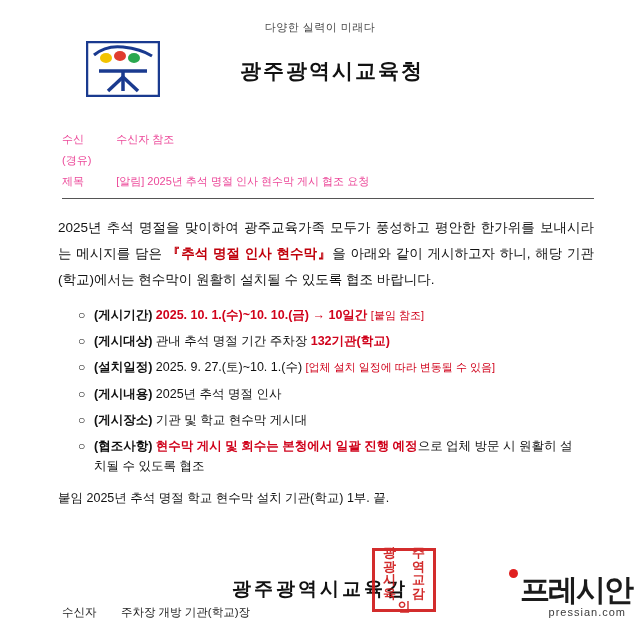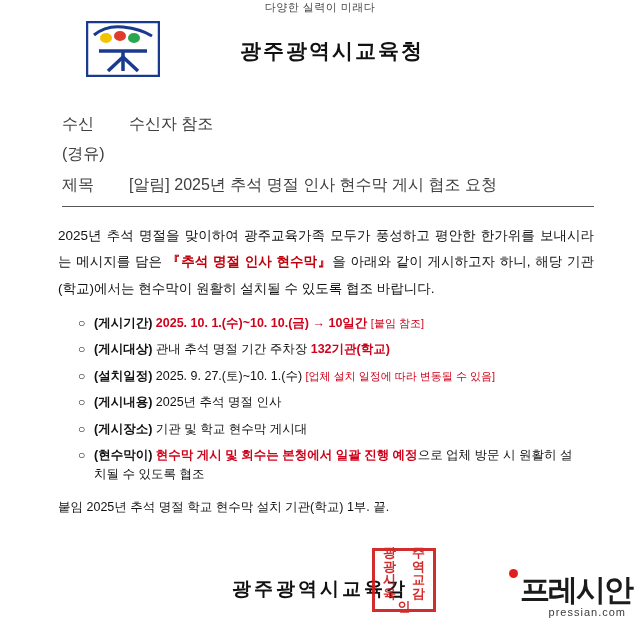--- a/index.html
+++ b/index.html
@@ -20,21 +20,21 @@
     width: 640px;
     height: 632px;
     box-sizing: border-box;
   }
   
   .slogan {
     text-align: center;
     font-size: 11px;
     color: #4a4a4a;
     letter-spacing: 0.5px;
-    padding-top: 0;
+    padding-top: 20px;
   }
   
   .header {
     position: relative;
     height: 66px;
     margin-top: 6px;
     margin-left: 24px;
   }
   .logo {
     position: absolute;
@@ -53,23 +53,23 @@
     font-size: 21px;
     font-weight: bold;
     letter-spacing: 2px;
     color: #111;
   }
   
   .meta {
     margin-top: 22px;
     padding-left: 62px;
     padding-right: 72px;
-    font-size: 16px;
+    font-size: 11px;
     line-height: 1.9;
-    color: #404040;
+    color: #ec4899;
   }
   .meta-row { white-space: nowrap; }
   .meta-label { display:inline-block; }
   .meta-gap { display:inline-block; width: 26px; }
   .meta-value { display:inline-block; }
   .rule {
     margin: 6px 46px 0 62px;
     border-bottom: 1px solid #555;
   }
   
@@ -291,21 +291,21 @@
       <span class="bullet-mark">○</span>
       <span class="bullet-text">
         <span class="b-label">(게시장소)</span>
         <span>기관 및 학교 현수막 게시대</span>
       </span>
     </div>
 
     <div class="bullet">
       <span class="bullet-mark">○</span>
       <span class="bullet-text">
-        <span class="b-label">(현수막이)</span>
+        <span class="b-label">(협조사항)</span>
         <span class="red-b">현수막 게시 및 회수는 본청에서 일괄 진행 예정</span><span>으로 업체 방문 시 원활히 설치될 수 있도록 협조</span>
       </span>
     </div>
 
   </div>
 
   <div class="attachment">붙임  2025년 추석 명절 학교 현수막 설치 기관(학교) 1부.  끝.</div>
 
   <div class="signature">광주광역시교육감</div>
 
@@ -319,14 +319,19 @@
     <span>육</span>
     <span>감</span>
     <span>인</span>
   </div>
 
   <div class="watermark">
     <div class="wm-main"><span class="wm-dot"></span><span>프레시안</span></div>
     <div class="wm-sub">pressian.com</div>
   </div>
 
+  <div class="footer">
+    <span>수신자</span>
+    <span class="footer-gap"></span>
+    <span>주차장 개방 기관(학교)장</span>
+  </div>
 
 </div>
 
 </body></html>

